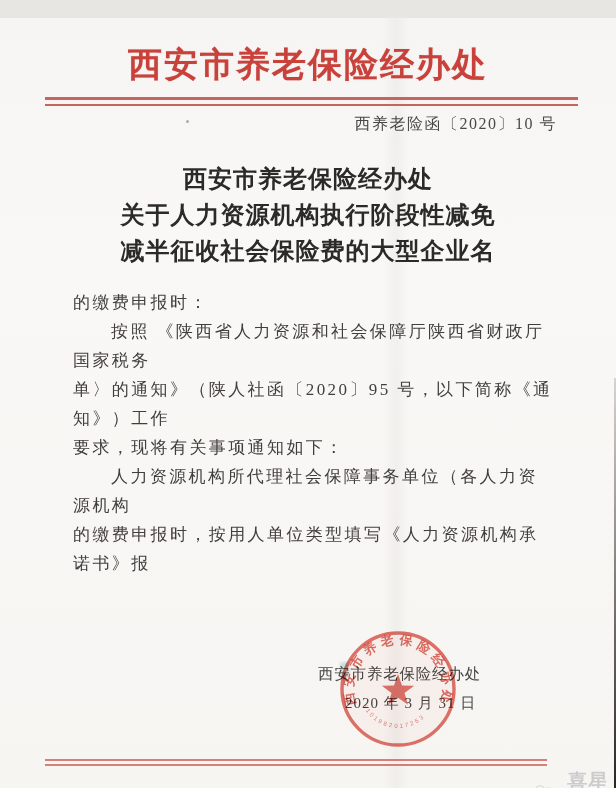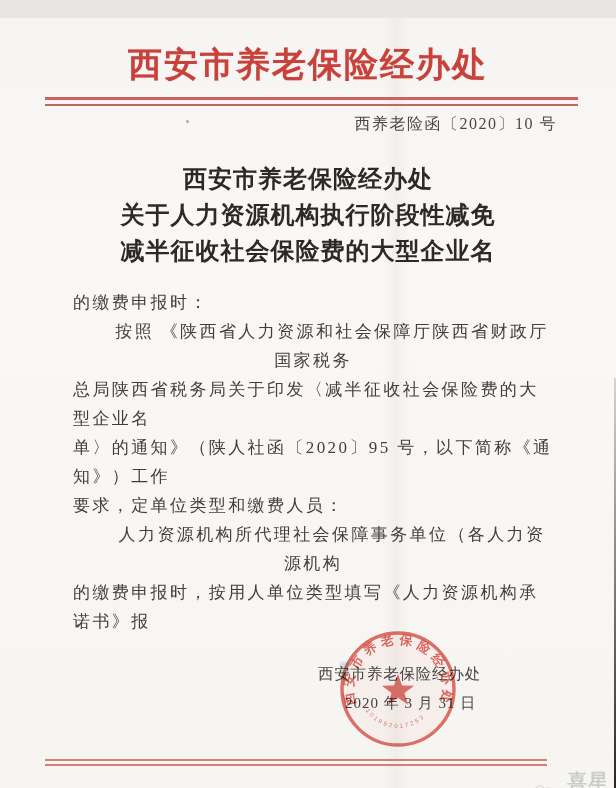--- a/index.html
+++ b/index.html
@@ -49,21 +49,21 @@
     text-align:center;
     font-size:24px;font-weight:bold;line-height:36px;letter-spacing:1px;
     color:#2c2a29;
   }
   .body-text{
     position:absolute;top:270px;left:73px;width:480px;
     font-size:17px;line-height:29px;letter-spacing:2.4px;
     color:#413f3e;
     text-align:left;
   }
-  .body-text .para .line:first-child{text-indent:38px;text-align:center;}
+  .body-text .para .line:first-child{text-indent:38px;}
   .signature-org{
     position:absolute;top:646px;left:318px;
     font-size:15.5px;letter-spacing:0.8px;color:#474543;
   }
   .signature-date{
     position:absolute;top:676px;left:345px;
     font-size:15px;letter-spacing:1px;color:#474543;
   }
   .seal{
     position:absolute;left:333px;top:606px;width:130px;height:130px;
@@ -106,23 +106,22 @@
   <div class="notice-title">
       <div class="title-line">西安市养老保险经办处</div>
       <div class="title-line">关于人力资源机构执行阶段性减免</div>
       <div class="title-line">减半征收社会保险费的大型企业名</div>
     </div>
 
   <div class="body-text">
     <div class="line salutation">的缴费申报时：</div>
     <div class="para">
         <div class="line">按照 《陕西省人力资源和社会保障厅陕西省财政厅国家税务</div>
-        <div class="line">总局陕西省税务局关于印发〈减半征收社会保险费的大型企业名</div>
         <div class="line">单〉的通知》（陕人社函〔2020〕95 号，以下简称《通知》）工作</div>
-        <div class="line">要求，定单位类型和缴费人员：</div>
+        <div class="line">要求，现将有关事项通知如下：</div>
       </div>
     <div class="para">
         <div class="line">人力资源机构所代理社会保障事务单位（各人力资源机构</div>
         <div class="line">的缴费申报时，按用人单位类型填写《人力资源机构承诺书》报</div>
       </div>
   </div>
 
   <div class="stray-mark"></div>
 
   <div class="signature-org">西安市养老保险经办处</div>

